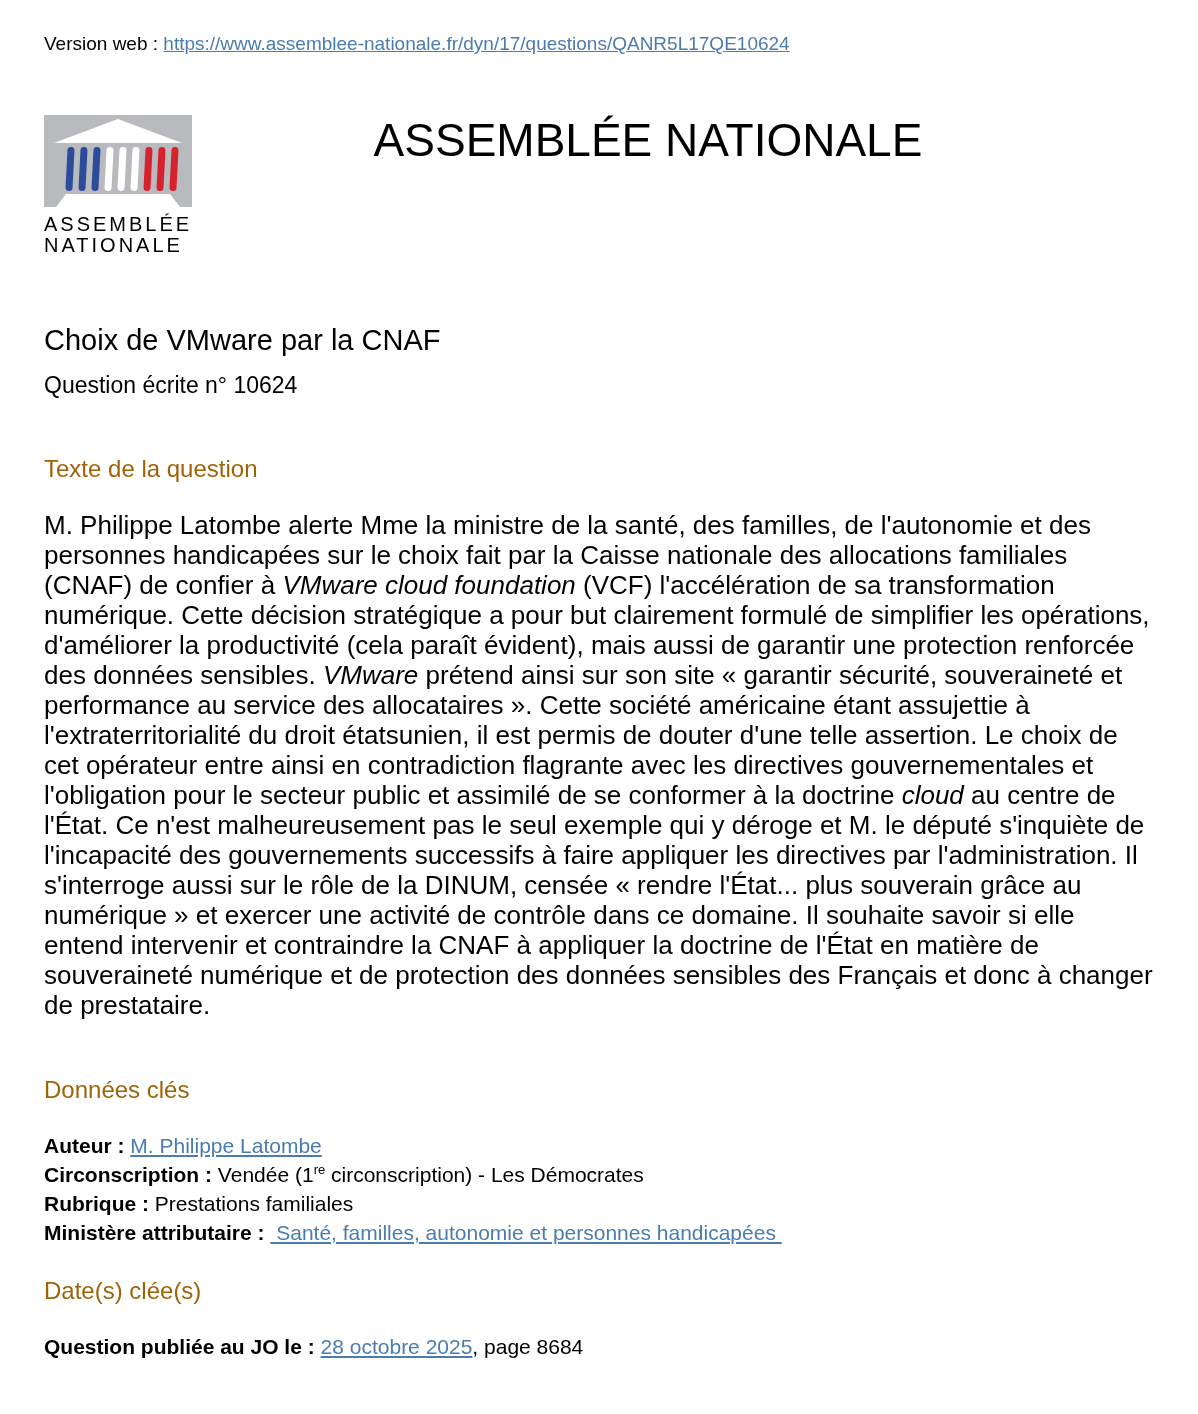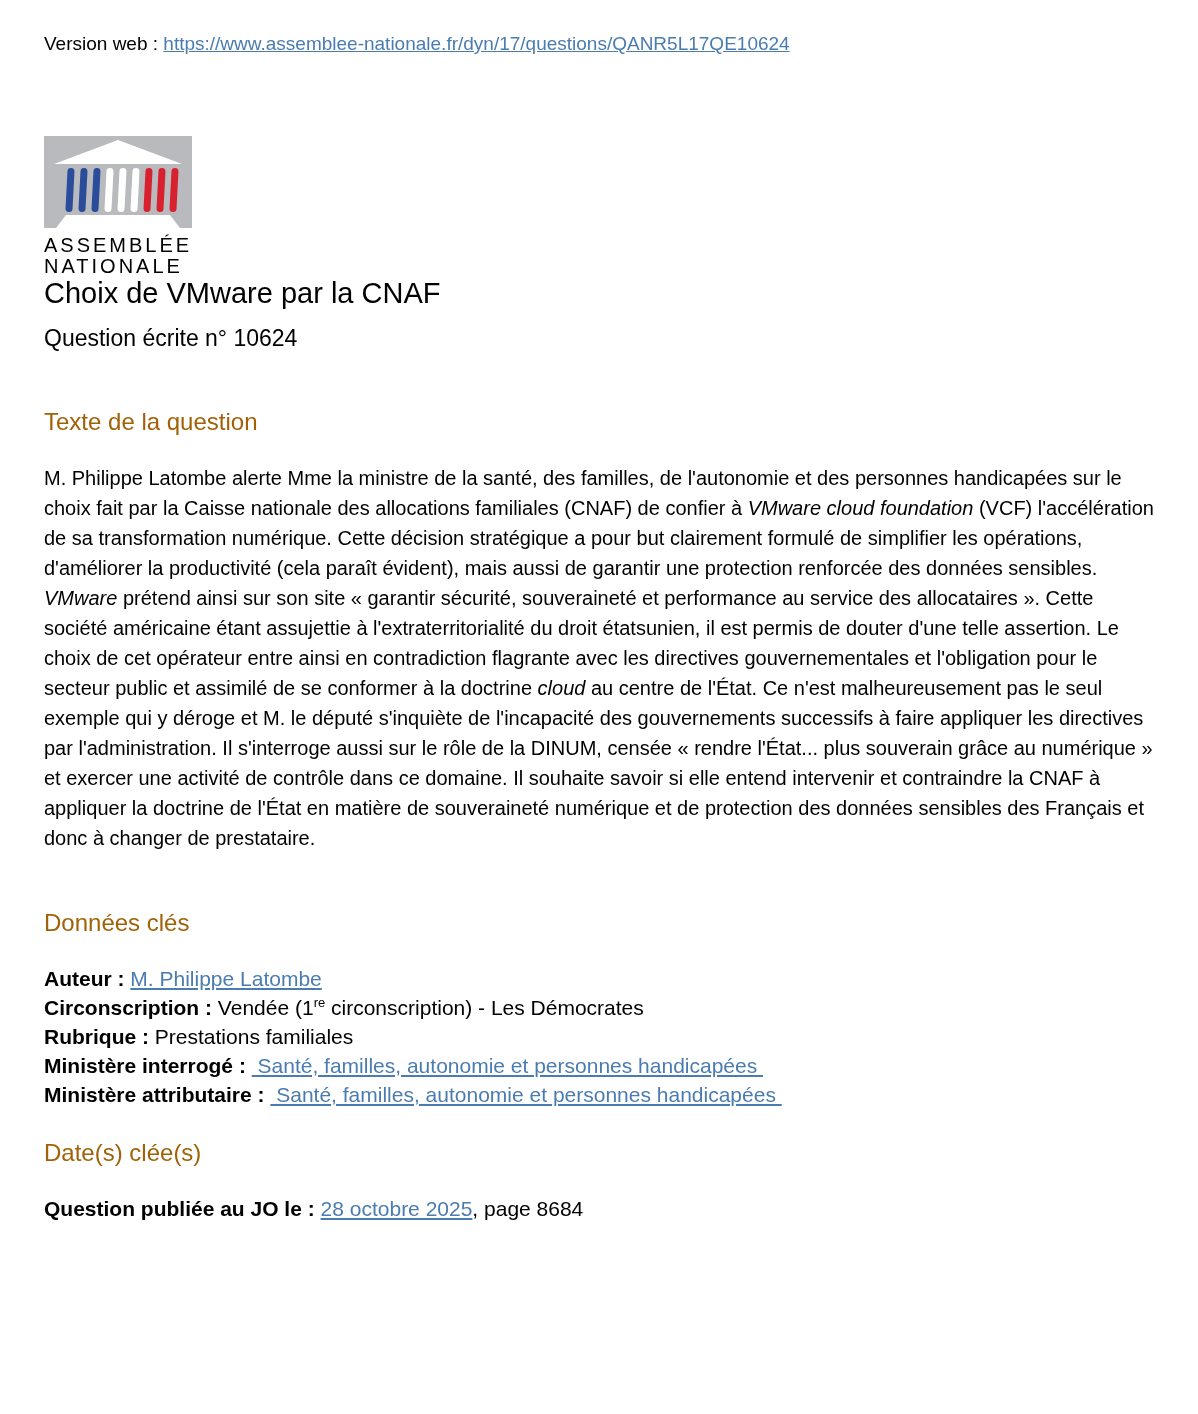--- a/index.html
+++ b/index.html
@@ -4,38 +4,38 @@
 <style>
   * { box-sizing: border-box; }
   html, body { margin: 0; padding: 0; background: #ffffff; }
   body {
     width: 1198px; height: 1414px;
     font-family: "Liberation Sans", sans-serif;
     color: #000; overflow: hidden;
   }
   .page { padding: 33px 44px 0 44px; width: 1198px; }
 
-  .version-line { font-size: 19px; margin-bottom: 81px; }
+  .version-line { font-size: 19px; margin-bottom: 60px; }
   a.lnk { color: #4b7cb0; text-decoration: underline; cursor: pointer; }
 
   .header-row { display: flex; align-items: flex-start; }
   .logo { width: 150px; flex: 0 0 150px; }
   .logo svg { display: block; width: 148px; height: 92px; }
   .logo-text { margin-top: 7px; color: #000000; font-size: 20px; letter-spacing: 3px; line-height: 21px; white-space: nowrap; }
   .title-block { flex: 1; text-align: center; padding-right: 52px; }
   .main-title { font-size: 46px; line-height: 50px; font-weight: normal; }
   .subtitle { font-size: 27px; margin-top: 10px; }
 
-  .q-title { font-size: 29px; }
+  .q-title { font-size: 29px; margin-top: 68px; }
   .q-sub { font-size: 23px; margin-top: 15px; }
 
   .section-h { font-size: 24px; color: #a16207; margin-top: 56px; margin-bottom: 27px; }
   .sh-dates { margin-top: 30px; }
 
-  .body-text { font-size: 20px; line-height: 30px; margin: 0; width: 1110px; }
+  .body-text { font-size: 26px; line-height: 30px; margin: 0; width: 1110px; }
   .body-text em { font-style: italic; }
 
   .rows { font-size: 21px; line-height: 29px; }
   .data-row b { font-weight: bold; }
   .rows sup { font-size: 13px; line-height: 0; margin-top: 32px; }
 </style>
 </head>
 <body>
 
 <div class="page">
@@ -61,35 +61,35 @@
             <rect x="126.5" y="32" width="7" height="44" rx="3.5" fill="#d8212f" transform="rotate(3 130 54)"></rect>
           </g>
         <polygon points="22,79 126,79 136,92 12,92" fill="#ffffff"></polygon>
       </svg>
       <div class="logo-text">
         <div>ASSEMBLÉE</div>
         <div>NATIONALE</div>
       </div>
     </div>
     <div class="title-block">
+      <div class="main-title">ASSEMBLÉE NATIONALE</div>
     </div>
   </div>
 
   <div class="q-title">Choix de VMware par la CNAF</div>
   <div class="q-sub">Question écrite n° 10624</div>
 
   <div class="section-h">Texte de la question</div>
   <p class="body-text"><span>M. Philippe Latombe alerte Mme la ministre de la santé, des familles, de l'autonomie et des personnes handicapées sur le choix fait par la Caisse nationale des allocations familiales (CNAF) de confier à </span><em>VMware cloud foundation</em><span> (VCF) l'accélération de sa transformation numérique. Cette décision stratégique a pour but clairement formulé de simplifier les opérations, d'améliorer la productivité (cela paraît évident), mais aussi de garantir une protection renforcée des données sensibles. </span><em>VMware</em><span> prétend ainsi sur son site « garantir sécurité, souveraineté et performance au service des allocataires ». Cette société américaine étant assujettie à l'extraterritorialité du droit étatsunien, il est permis de douter d'une telle assertion. Le choix de cet opérateur entre ainsi en contradiction flagrante avec les directives gouvernementales et l'obligation pour le secteur public et assimilé de se conformer à la doctrine </span><em>cloud</em><span> au centre de l'État. Ce n'est malheureusement pas le seul exemple qui y déroge et M. le député s'inquiète de l'incapacité des gouvernements successifs à faire appliquer les directives par l'administration. Il s'interroge aussi sur le rôle de la DINUM, censée « rendre l'État... plus souverain grâce au numérique » et exercer une activité de contrôle dans ce domaine. Il souhaite savoir si elle entend intervenir et contraindre la CNAF à appliquer la doctrine de l'État en matière de souveraineté numérique et de protection des données sensibles des Français et donc à changer de prestataire.</span></p>
 
   <div class="section-h">Données clés</div>
   <div class="rows">
       <div class="data-row"><b>Auteur : </b><a href="#" class="lnk">M. Philippe Latombe</a></div>
       <div class="data-row"><b>Circonscription : </b><span>Vendée (1</span><sup>re</sup><span> circonscription) - Les Démocrates</span></div>
       <div class="data-row"><b>Rubrique : </b><span>Prestations familiales</span></div>
-      <div class="data-row"><b>Ministère interrogé : </b><a href="#" class="lnk">&nbsp;Santé, familles, autonomie et personnes handicapées&nbsp;</a></div>
       <div class="data-row"><b>Ministère attributaire : </b><a href="#" class="lnk">&nbsp;Santé, familles, autonomie et personnes handicapées&nbsp;</a></div>
     </div>
 
   <div class="section-h sh-dates">Date(s) clée(s)</div>
   <div class="rows">
       <div class="data-row"><b>Question publiée au JO le : </b><a href="#" class="lnk">28 octobre 2025</a><span>, page 8684</span></div>
     </div>
 
 </div>
 

